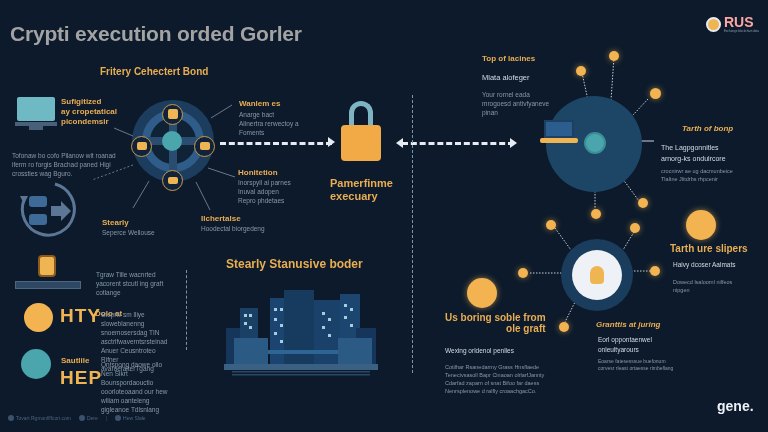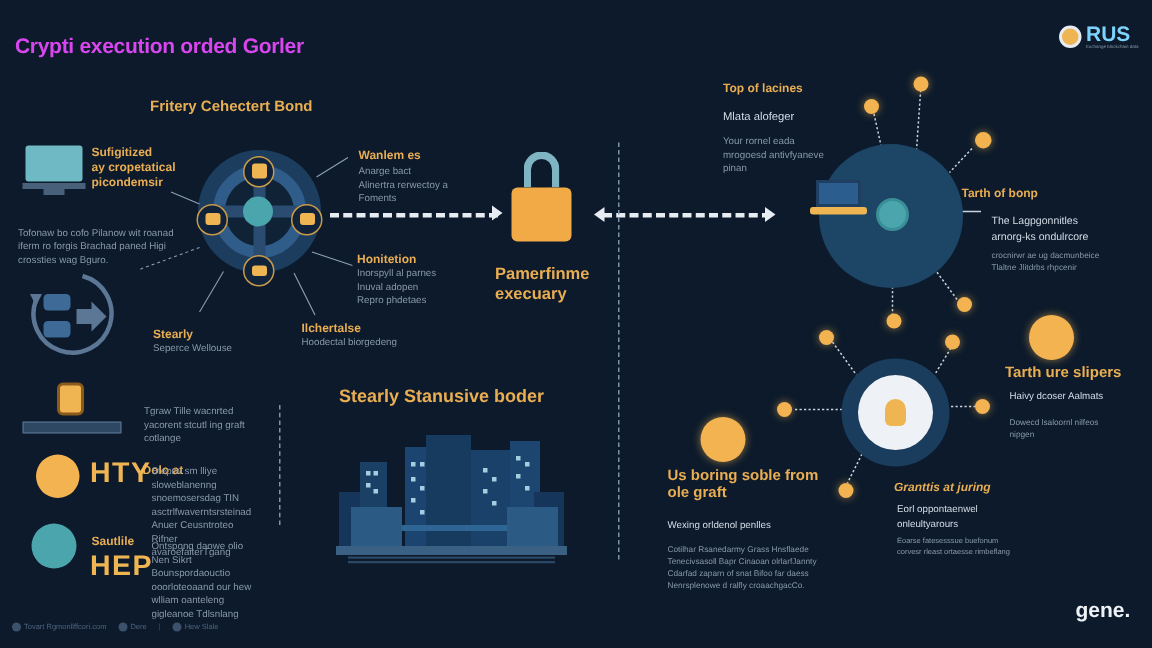--- a/index.html
+++ b/index.html
@@ -5,22 +5,22 @@
   * { box-sizing: border-box; margin: 0; padding: 0; }
   html, body { width: 768px; height: 432px; overflow: hidden; }
   body {
     background: #0c1a2b;
     font-family: "Liberation Sans", "DejaVu Sans", sans-serif;
     position: relative;
     color: #c9d3df;
   }
   .abs { position: absolute; }
   .title {
-    left: 10px; top: 22px; font-size: 14px; font-weight: bold;
-    color: #d946ef; letter-spacing: -0.2px; white-space: nowrap;
+    left: 10px; top: 22px; font-size: 21px; font-weight: bold;
+    color: #a3a3a3; letter-spacing: -0.2px; white-space: nowrap;
   }
   .subhead { font-size: 11px; font-weight: bold; color: #e9ad52; white-space: nowrap; }
   .small { font-size: 6.5px; color: #8898ab; line-height: 9px; }
   .label { font-size: 8px; font-weight: bold; color: #e9ad52; white-space: nowrap; }
   .text-light { font-size: 7.5px; color: #d4dce6; white-space: nowrap; }
   .big { font-size: 19px; font-weight: bold; color: #f0b553; letter-spacing: 1px; }
   .coin {
     border-radius: 50%; background: #f2b350;
     box-shadow: 0 0 6px rgba(242,179,80,0.6);
     display: flex; align-items: center; justify-content: center;
@@ -34,21 +34,21 @@
   }
 </style>
 </head>
 <body>
 
 <div class="abs title">Crypti execution orded Gorler</div>
 
 <div class="abs" style="left:706px;top:15px;display:flex;align-items:center;gap:3px;">
   <div style="width:15px;height:15px;border-radius:50%;border:2px solid #e6ecf2;background:#f0b553;"></div>
   <div>
-    <div style="font-size:14px;font-weight:bold;color:#7dd3fc;line-height:14px;">RUS</div>
+    <div style="font-size:14px;font-weight:bold;color:#fca5a5;line-height:14px;">RUS</div>
     <div style="font-size:3px;color:#8b9bb0;white-space:nowrap;">Exchange blockchain data</div>
   </div>
 </div>
 
 <div class="abs" style="left:100px;top:66px;font-size:10px;color:#e9ad52;font-weight:bold;white-space:nowrap;">Fritery Cehectert Bond</div>
 
 <div class="abs" style="left:15px;top:97px;width:42px;height:36px;">
   <div style="width:38px;height:24px;background:#6fb9c4;border-radius:2px;margin-left:2px;"></div>
   <div style="width:42px;height:4px;background:#48607a;margin-top:1px;"></div>
   <div style="width:14px;height:4px;background:#48607a;margin:0 auto;"></div>
@@ -213,21 +213,21 @@
   <div style="width:30px;height:18px;background:#2c5d8f;border:2px solid #1e3f62;margin-left:4px;"></div>
   <div style="width:38px;height:5px;background:#f0b553;border-radius:2px;"></div>
 </div>
 <div class="abs" style="left:584px;top:132px;width:22px;height:22px;border-radius:50%;background:#4aa5ad;border:2px solid #3a8f97;"></div>
 
 <div class="abs coin" style="left:576px;top:66px;width:10px;height:10px;"></div>
 <div class="abs coin" style="left:609px;top:51px;width:10px;height:10px;"></div>
 <div class="abs coin" style="left:650px;top:88px;width:11px;height:11px;"></div>
 <div class="abs coin" style="left:638px;top:198px;width:10px;height:10px;"></div>
 
-<div class="abs label" style="left:641px;top:124px;font-size:8px;">Tarth of bonp</div>
+<div class="abs label" style="left:682px;top:124px;font-size:8px;font-style:italic;">Tarth of bonp</div>
 <div class="abs text-light" style="left:661px;top:142px;font-size:7px;line-height:11px;">
   <div>The Lagpgonnitles</div>
   <div>arnorg-ks ondulrcore</div>
 </div>
 <div class="abs small" style="left:661px;top:167px;width:82px;font-size:5.5px;line-height:8px;">crocnirwr ae ug dacmunbeice Tlaltne Jlitdrbs rhpcenir</div>
 
 <div class="abs label" style="left:478px;top:185px;font-size:8px;"></div>
 <div class="abs text-light" style="left:475px;top:209px;"></div>
 <div class="abs text-light" style="left:478px;top:227px;"></div>
 <div class="abs small" style="left:476px;top:239px;width:60px;"></div>
@@ -243,21 +243,21 @@
 <div class="abs" style="left:572px;top:250px;width:50px;height:50px;border-radius:50%;background:#eef2f6;display:flex;align-items:center;justify-content:center;">
   <div style="width:14px;height:18px;border-radius:7px 7px 4px 4px;background:#f0b553;"></div>
 </div>
 
 <div class="abs coin" style="left:686px;top:210px;width:30px;height:30px;"></div>
 <div class="abs subhead" style="left:670px;top:243px;font-size:10px;">Tarth ure slipers</div>
 <div class="abs text-light" style="left:673px;top:261px;font-size:6.5px;">Haivy dcoser Aalmats</div>
 <div class="abs small" style="left:673px;top:278px;width:75px;font-size:5.5px;line-height:8px;">Dowecd lsaloornl nilfeos nipgen</div>
 
 <div class="abs coin" style="left:467px;top:278px;width:30px;height:30px;"></div>
-<div class="abs subhead" style="left:445px;top:312px;font-size:10px;line-height:11px;">
+<div class="abs subhead" style="left:445px;top:312px;font-size:10px;line-height:11px;text-align:right;">
   <div>Us boring soble from</div>
   <div>ole graft</div>
 </div>
 <div class="abs text-light" style="left:445px;top:347px;font-size:6.5px;">Wexing orldenol penlles</div>
 <div class="abs small" style="left:445px;top:363px;width:105px;font-size:5.5px;line-height:8px;">Cotilhar Rsanedarmy Grass Hnsflaede Tenecivsasoll Bapr Cinaoan olrlarfJannty Cdarfad zaparn of snat Bifoo far daess Nenrsplenowe d ralfly croaachgacCo.</div>
 
 <div class="abs label" style="left:596px;top:320px;font-size:8px;font-style:italic;">Granttis at juring</div>
 <div class="abs text-light" style="left:598px;top:335px;font-size:6.5px;line-height:10px;">
   <div>Eorl oppontaenwel</div>
   <div>onleultyarours</div>

